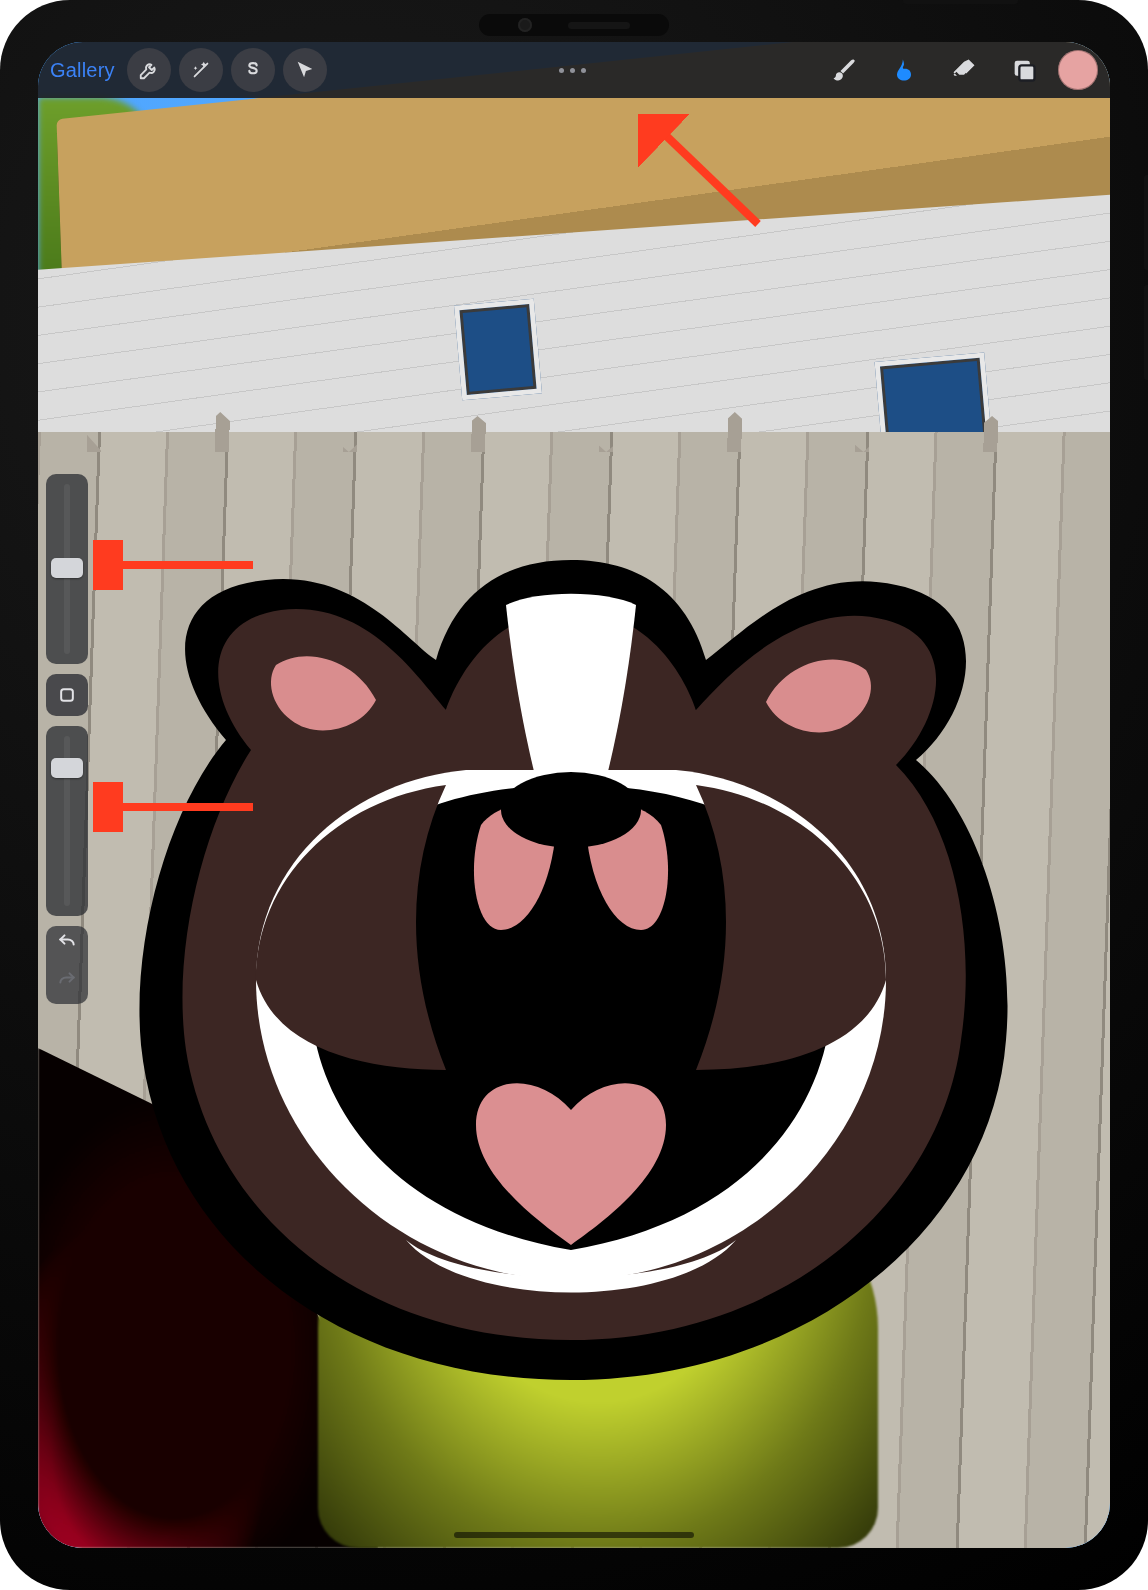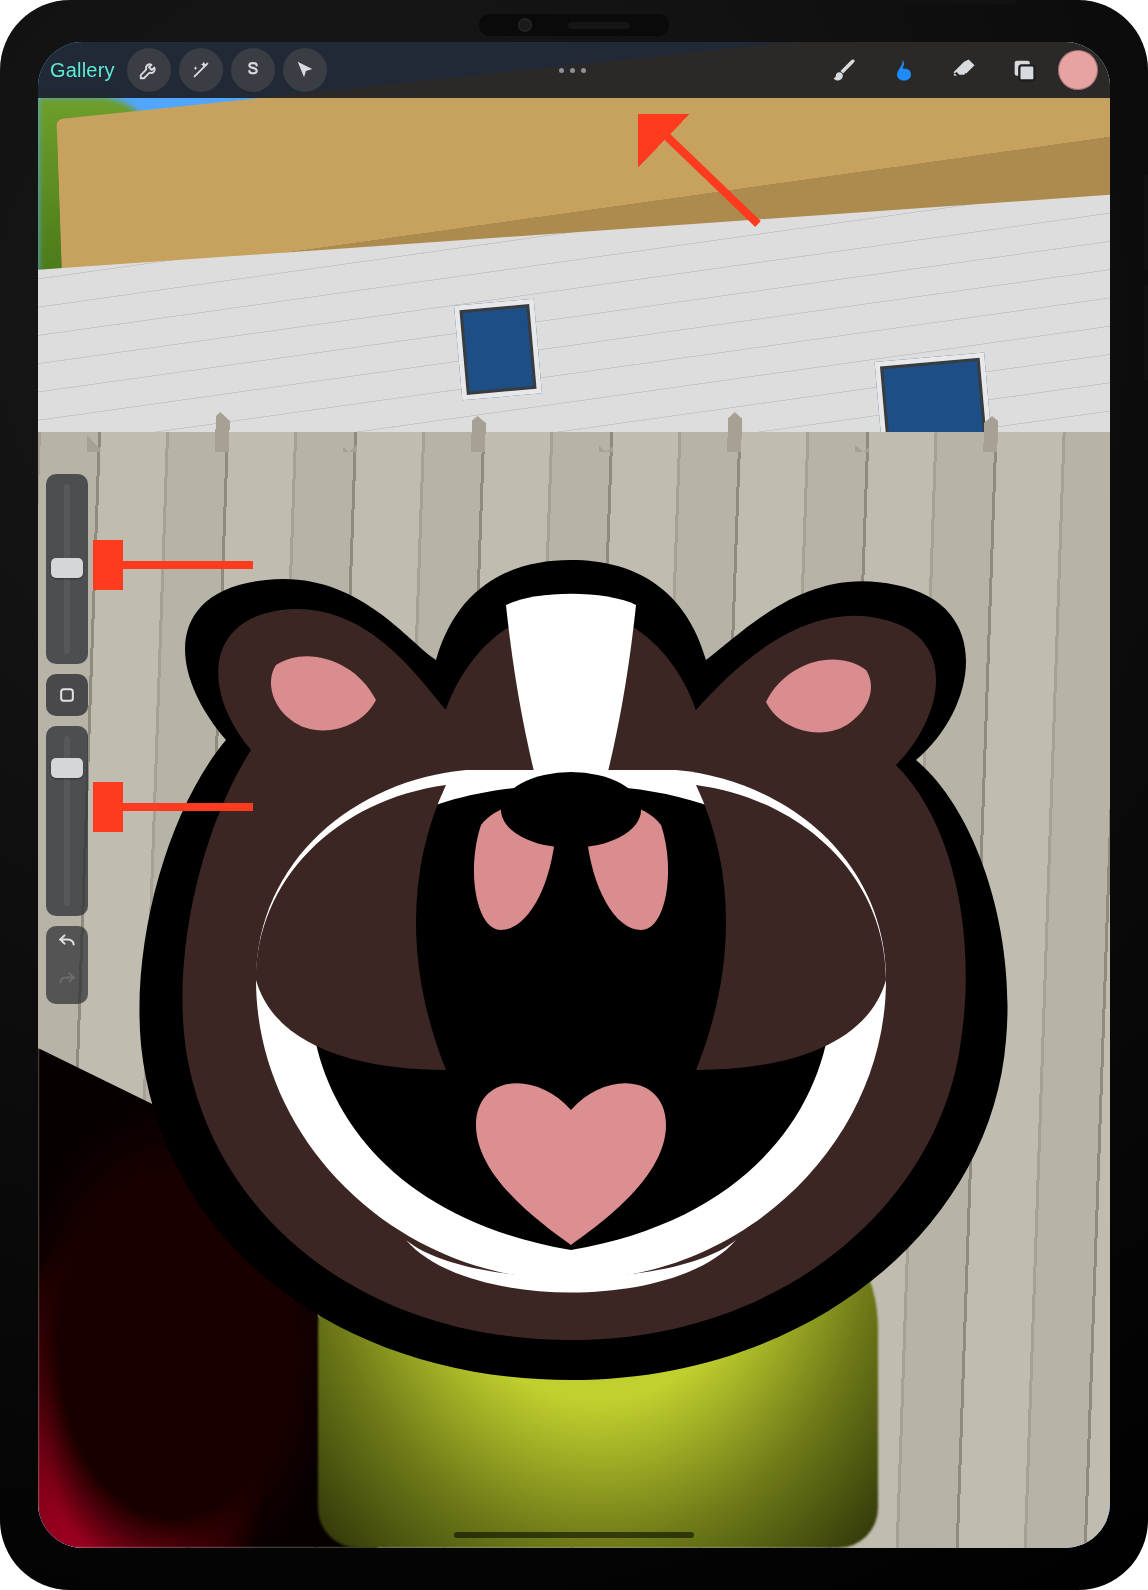--- a/index.html
+++ b/index.html
@@ -100,21 +100,21 @@
     position:absolute; left:68px; top:508px; width:930px; height:850px;
   }
   .dog svg { width:100%; height:100%; display:block; }
 
   
   .topbar {
     position:absolute; top:0; left:0; right:0; height:56px;
     background: rgba(28,30,36,0.92);
     display:flex; align-items:center; padding:0 12px;
     gap:6px;
-    color:#5eead4;
+    color:#3b82f6;
     z-index: 30;
   }
   .topbar .left, .topbar .right { display:flex; align-items:center; gap:8px; }
   .topbar .center { flex:1; display:flex; align-items:center; justify-content:center; }
   .gallery-label { font-size:20px; font-weight:400; letter-spacing:0.2px; margin-right:4px; }
   .pill {
     width:44px; height:44px; border-radius:50%;
     background:#3b3d44; display:flex; align-items:center; justify-content:center;
     color:#d9dadd;
   }

